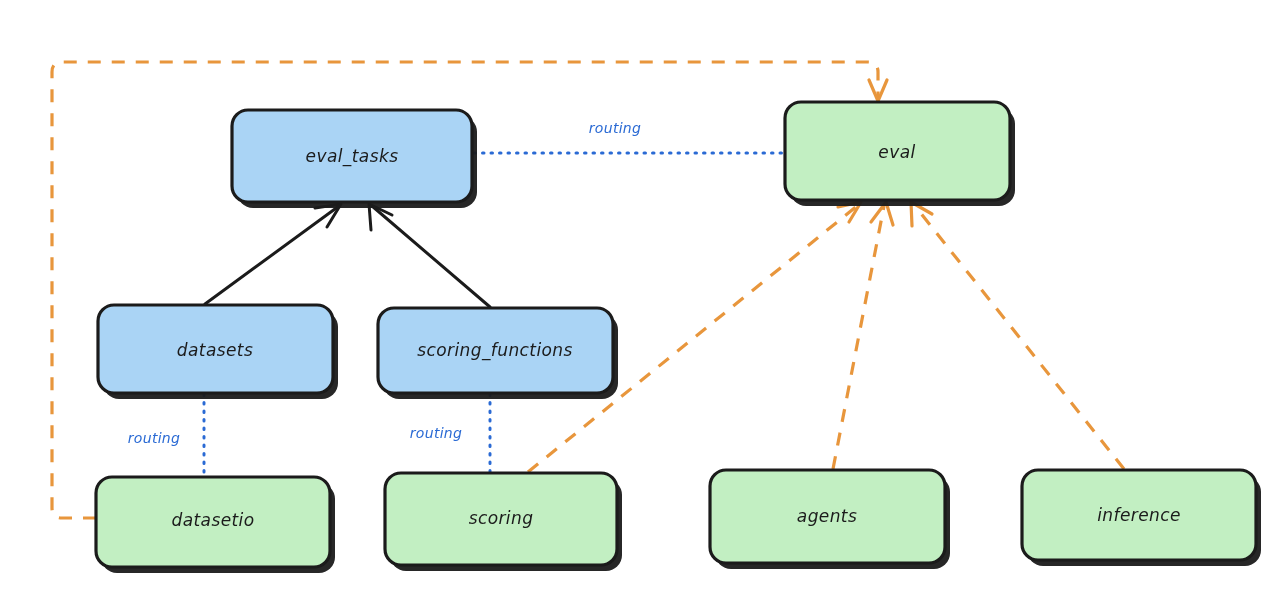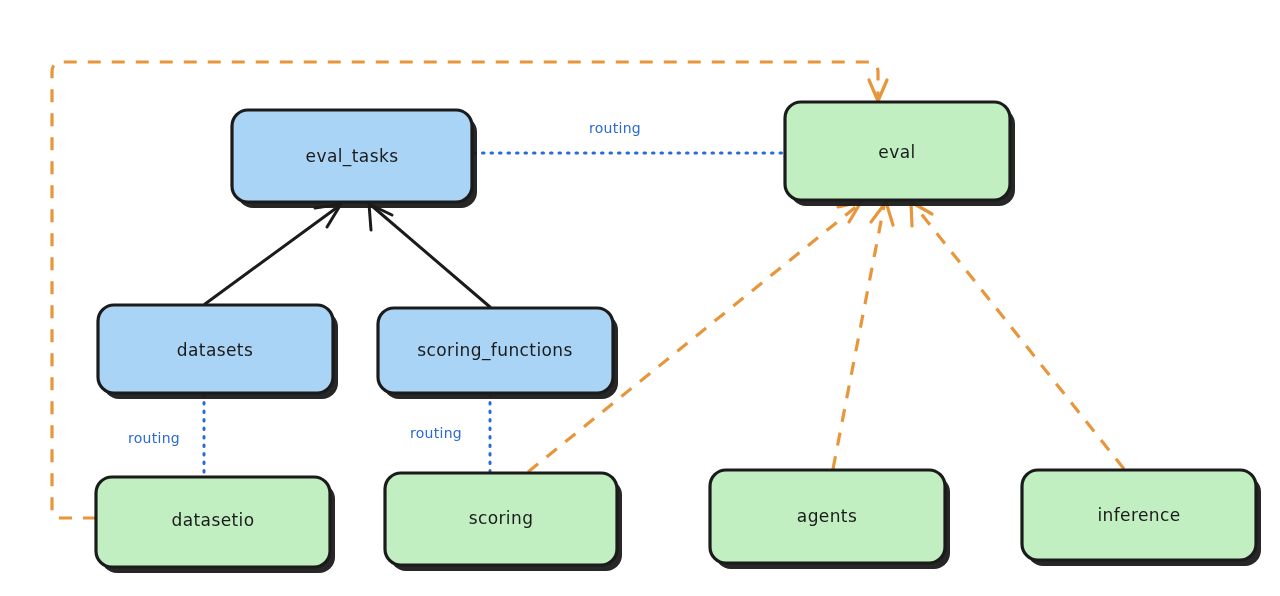--- a/index.html
+++ b/index.html
@@ -11,20 +11,21 @@
     width: 1280px;
     height: 596px;
     font-family: "DejaVu Sans", sans-serif;
     overflow: hidden;
   }
   #diagram-root {
     position: relative;
     width: 1280px;
     height: 596px;
     background: #ffffff;
+    font-style: italic;
   }
   svg#diagram-canvas {
     position: absolute;
     top: 0;
     left: 0;
     width: 1280px;
     height: 596px;
     display: block;
   }
   .node-label {

